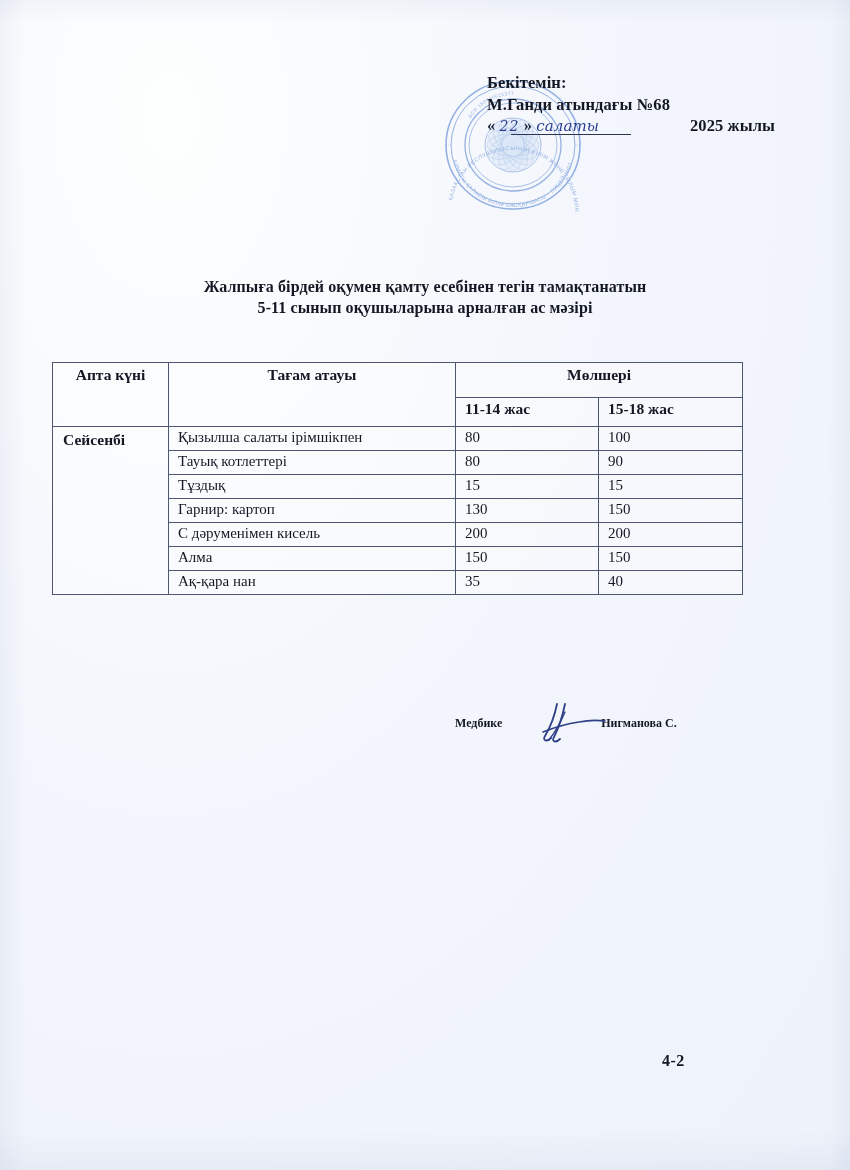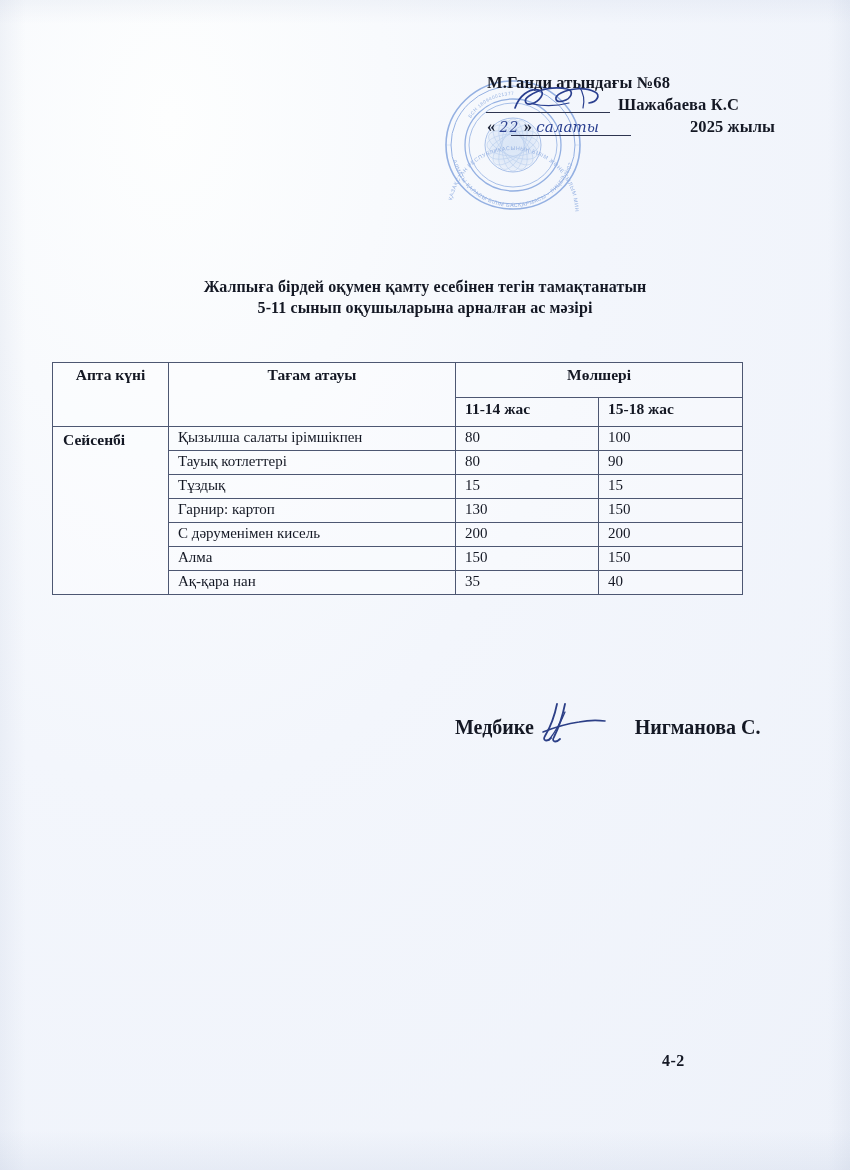--- a/index.html
+++ b/index.html
@@ -178,21 +178,21 @@
     height: 20px;
     line-height: 19px;
   }
 
   
   .nurse {
     position: absolute;
     left: 455px;
     top: 716px;
     font-weight: bold;
-    font-size: 20px;
+    font-size: 12px;
     white-space: nowrap;
     z-index: 3;
   }
   .nurse .role { margin-right: 96px; }
   .nurse-ink {
     position: absolute;
     left: 80px;
     top: -14px;
     width: 74px;
     height: 42px;
@@ -256,35 +256,23 @@
     </g>
 
     <g fill="#6f95d8" font-family="'Liberation Sans', sans-serif" font-size="5.4" letter-spacing="0.5">
       <text><textPath href="#arcOuter" startOffset="6%">ҚАЗАҚСТАН РЕСПУБЛИКАСЫНЫҢ БІЛІМ ЖӘНЕ ҒЫЛЫМ МИНИСТРЛІГІ</textPath></text>
       <text><textPath href="#arcBottom" startOffset="8%">АЛМАТЫ ҚАЛАСЫ БІЛІМ БАСҚАРМАСЫ • ЛИЦЕЙ №92</textPath></text>
       <text font-size="4.8"><textPath href="#arcInner" startOffset="18%">БСН  180940021377</textPath></text>
     </g>
   </svg>
 
   <div class="approval">
+    <div class="ln">Бекітемін:</div>
     <div class="ln">М.Ганди атындағы №68</div>
 
-    <div class="sig-row">
-      <span class="rule rule-sig"></span>
-      <svg class="ink-sign" viewBox="0 0 110 34" aria-hidden="true">
-        <g fill="none" stroke="#2a3f8f" stroke-width="1.7" stroke-linecap="round">
-          <path d="M6 26 C10 14, 20 6, 30 8 C38 10, 30 20, 22 22 C16 23, 14 18, 20 14
-                   C30 7, 46 4, 58 7 C66 9, 62 17, 54 19 C46 21, 44 15, 52 11
-                   C62 6, 76 5, 86 10 C92 13, 88 20, 80 21"></path>
-          <path d="M24 22 C34 24, 48 24, 60 21" stroke-width="1.2"></path>
-          <path d="M70 4 C74 10, 76 18, 74 26" stroke-width="1.2"></path>
-        </g>
-      </svg>
-      <span class="name">Шажабаева К.С</span>
-    </div>
 
     <div class="date-row">
       <span class="rule rule-date"></span>
       <span class="quote">«</span>
       <span class="hand hand-date-num">22</span>
       <span class="quote">»</span>
       <span class="hand hand-month">салаты</span>
       <span class="year">2025 жылы</span>
     </div>
   </div>

